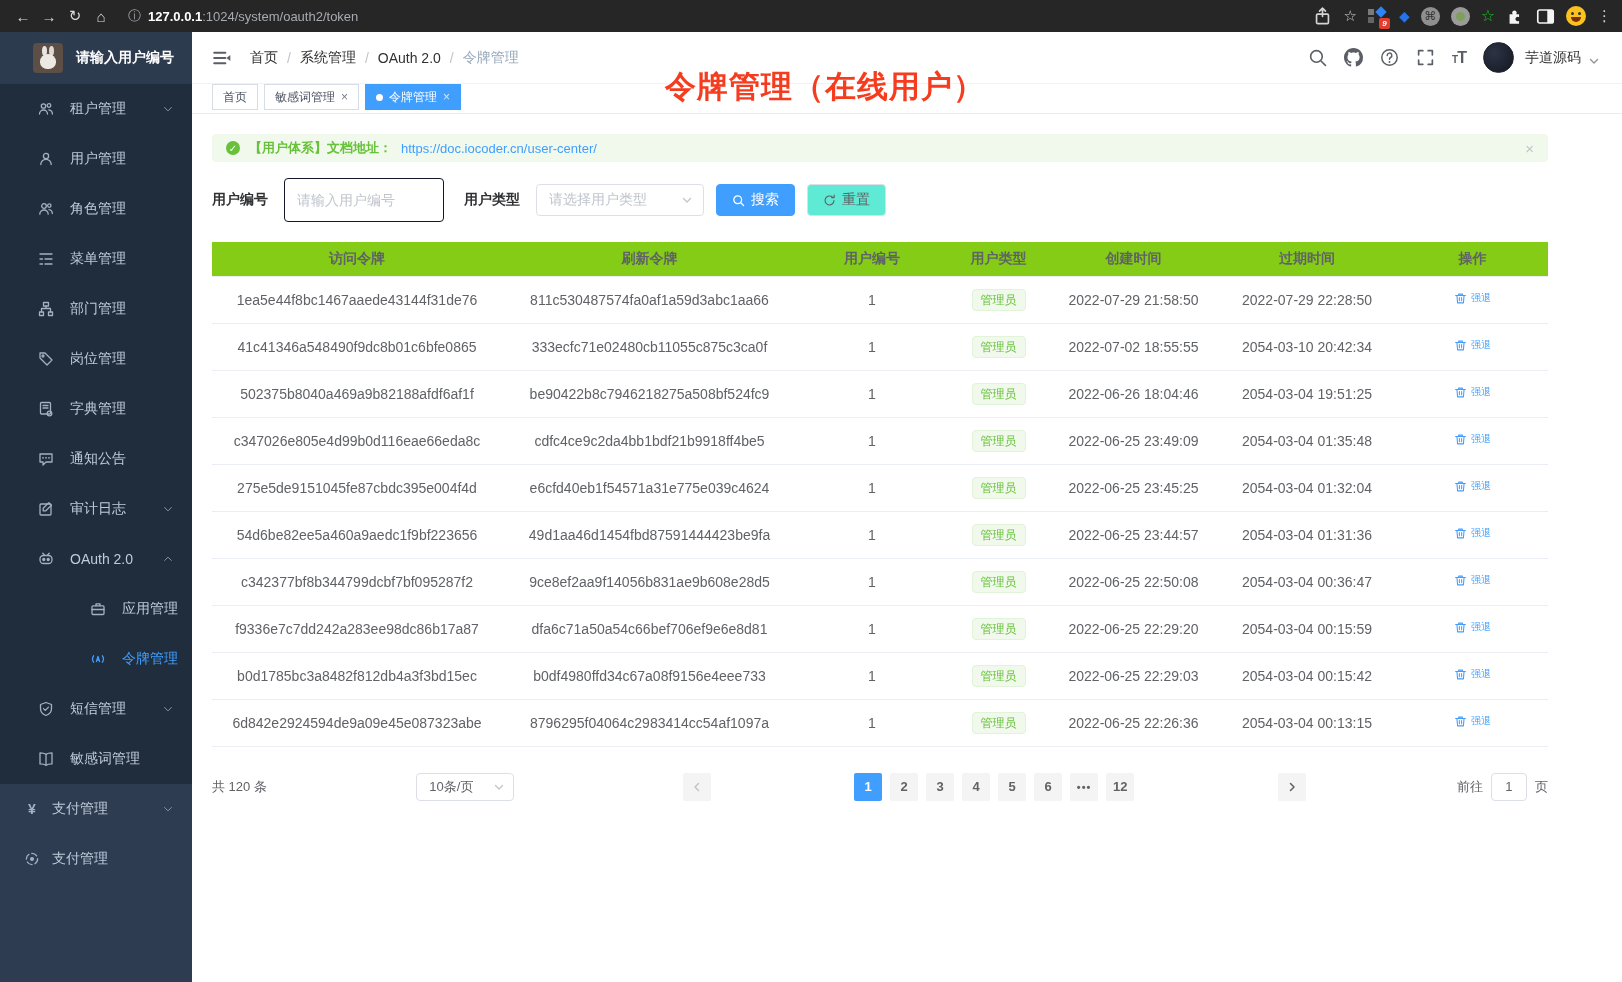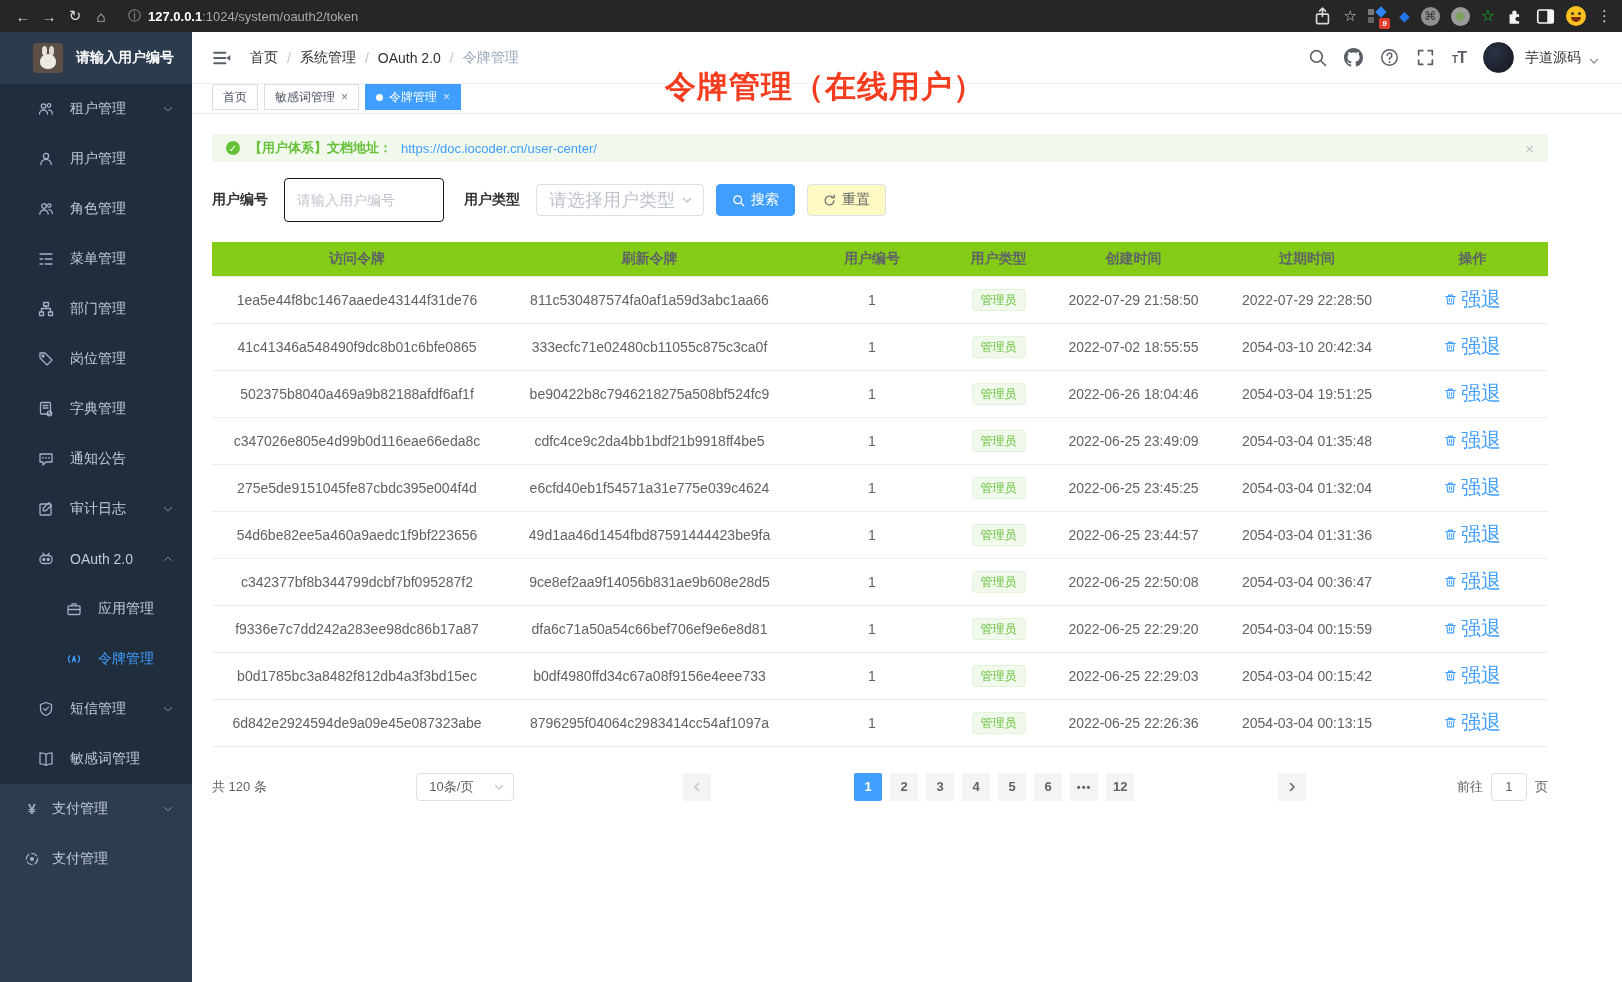--- a/index.html
+++ b/index.html
@@ -36,21 +36,21 @@
   .app { display:flex; height:950px; }
   .sidebar { width:192px; flex:0 0 192px; background:#1f2d3d; display:flex; flex-direction:column; }
   .logo-row { height:52px; background:#2d3b4f; display:flex; align-items:center; padding-left:33px; gap:13px; flex:0 0 52px; cursor:pointer; }
   .logo-img { width:30px; height:30px; border-radius:4px; background:#5d4f46; position:relative; overflow:hidden; flex:0 0 30px; }
   .logo-img::before { content:""; position:absolute; left:9px; top:3px; width:5px; height:10px; background:#e8e4df; border-radius:50%; box-shadow:7px 0 0 #ded9d2; }
   .logo-img::after { content:""; position:absolute; left:7px; top:11px; width:16px; height:15px; background:#ece8e2; border-radius:50% 50% 45% 45%; }
   .logo-title { color:#fff; font-size:14px; font-weight:700; }
   .menu { flex:0 0 auto; }
   .menu-item { height:50px; display:flex; align-items:center; padding-left:38px; color:#bfcbd9; font-size:14px; cursor:pointer; }
   .menu-item .mi-icon { width:16px; height:16px; color:#a3b1c2; margin-right:16px; flex:0 0 16px; }
-  .menu-item.sub { padding-left:66px; }
+  .menu-item.sub { padding-left:90px; }
   .menu-item.active { color:#409eff; }
   .menu-item.active .mi-icon { color:#409eff; }
   .mi-arrow { margin-left:auto; margin-right:18px; color:#8a97a8; width:12px; height:12px; }
   .mi-arrow svg { width:12px; height:12px; display:block; }
   .mi-arrow.up svg { transform:rotate(180deg); }
   .menu-footer { flex:1; background:#2e3c52; padding-top:0; }
   .menu-footer .menu-item { padding-left:24px; }
   .menu-footer .menu-item .mi-icon { margin-right:12px; }
 
   
@@ -87,33 +87,33 @@
   .alert-text { color:#67c23a; font-size:13px; font-weight:600; }
   .alert-link { color:#409eff; font-size:13px; text-decoration:none; cursor:pointer; }
   .alert-close { margin-left:auto; color:#c0c4cc; font-size:15px; cursor:pointer; }
 
   .filter-row { display:flex; align-items:center; margin:16px 0 20px; }
   .f-label { font-size:14px; font-weight:700; color:#303133; margin-right:16px; }
   .f-input { width:160px; height:44px; border:1px solid #0f172a; border-radius:4px; padding:0 12px; font-size:14px; color:#606266; outline:none; font-family:inherit; }
   .f-input::placeholder { color:#bfc4cc; }
   .f-gap { width:20px; }
   .f-select { width:168px; height:32px; border:1px solid #dcdfe6; border-radius:4px; display:flex; align-items:center; justify-content:space-between; padding:0 10px 0 12px; cursor:pointer; }
-  .f-select .ph { font-size:18px; color:#bfc4cc; }
+  .f-select .ph { font-size:14px; color:#bfc4cc; }
   .sel-caret { width:12px; height:12px; color:#c0c4cc; }
   .sel-caret svg { width:12px; height:12px; display:block; }
   .btn { height:32px; border-radius:4px; font-size:14px; display:inline-flex; align-items:center; gap:6px; padding:0 15px; cursor:pointer; margin-left:12px; font-family:inherit; }
   .btn-primary { background:#409eff; border:1px solid #409eff; color:#fff; }
-  .btn-plain { background:#fef9c3; border:1px solid #dcdfe6; color:#606266; }
+  .btn-plain { background:#5eead4; border:1px solid #dcdfe6; color:#606266; }
   .btn svg { width:13px; height:13px; }
 
   table.grid { width:100%; border-collapse:collapse; table-layout:fixed; }
   table.grid th { height:34px; background:#84cc16; border-bottom:1px solid #ebeef5; font-size:14px; font-weight:600; color:#5f6368; text-align:center; }
   table.grid td { height:47px; border-bottom:1px solid #ebeef5; font-size:14px; color:#606266; text-align:center; white-space:nowrap; overflow:hidden; }
   .badge { display:inline-block; background:#f0f9eb; border:1px solid #e1f3d8; color:#67c23a; font-size:12px; line-height:18px; padding:1px 8px; border-radius:4px; }
-  .action-link { color:#409eff; display:inline-flex; align-items:center; gap:4px; cursor:pointer; font-size:20px; }
+  .action-link { color:#409eff; display:inline-flex; align-items:center; gap:4px; cursor:pointer; font-size:10px; }
   .action-link svg { width:13px; height:13px; }
 
   .pager { display:flex; align-items:center; justify-content:space-between; margin-top:26px; }
   .p-total { font-size:13px; color:#606266; margin-right:14px; }
   .p-size { width:98px; height:28px; border:1px solid #dcdfe6; border-radius:4px; display:flex; align-items:center; justify-content:space-between; padding:0 8px 0 12px; font-size:13px; color:#606266; margin-right:29px; cursor:pointer; }
   .p-btn { min-width:28px; height:28px; background:#f4f4f5; border-radius:2px; display:inline-flex; align-items:center; justify-content:center; font-size:13px; font-weight:600; color:#606266; margin:0 4px; cursor:pointer; }
   .p-btn svg { width:12px; height:12px; }
   .p-btn.disabled { color:#c0c4cc; cursor:default; }
   .p-btn.active { background:#409eff; color:#fff; cursor:default; }
   .p-btn.more { letter-spacing:1px; font-size:11px; }

